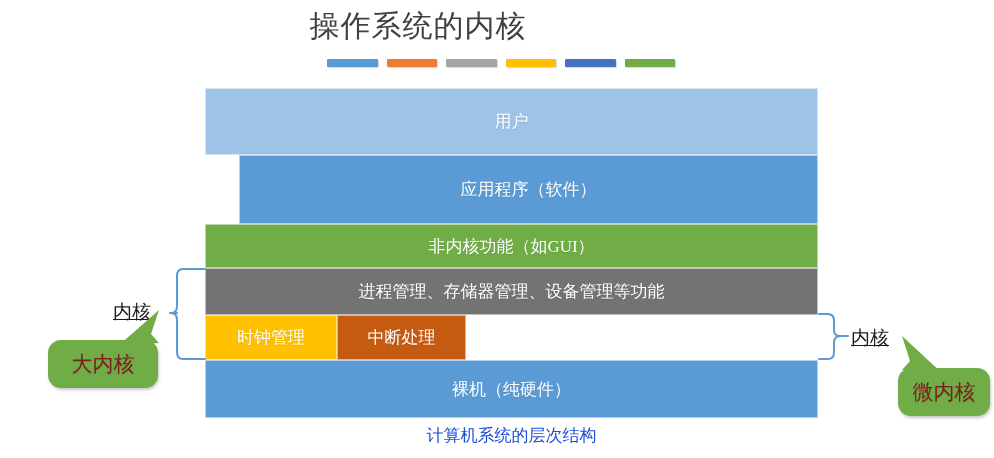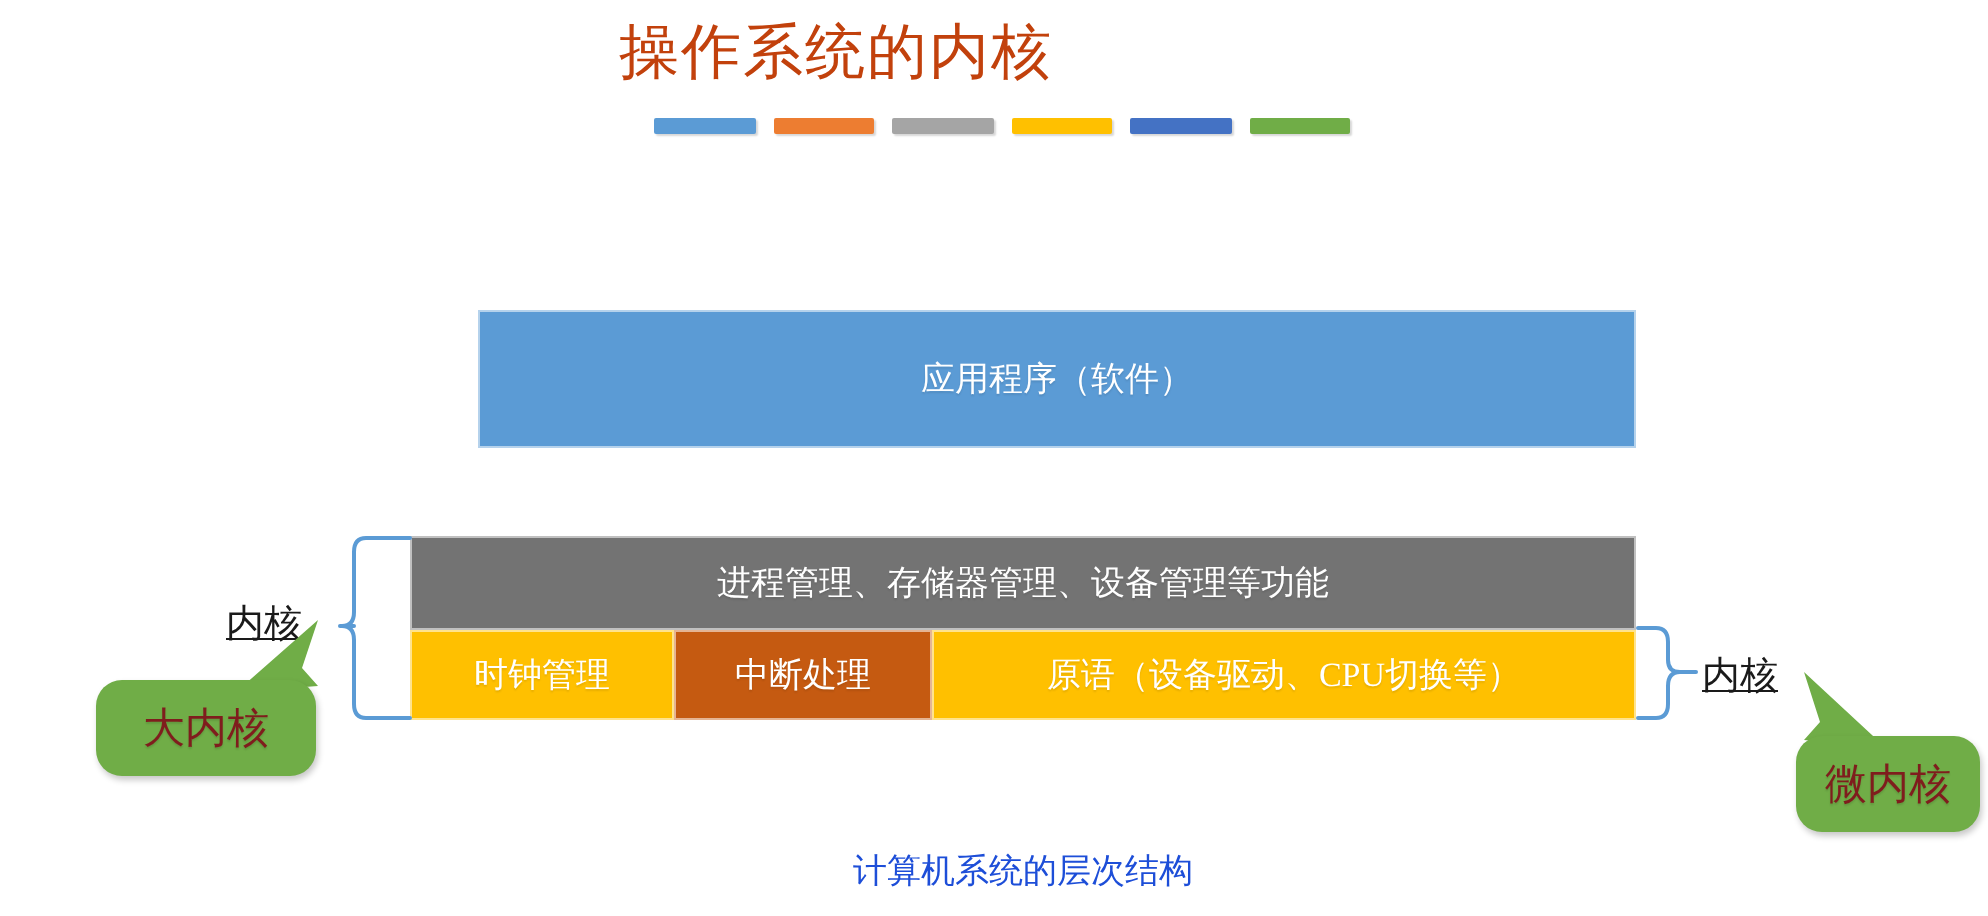--- a/index.html
+++ b/index.html
@@ -17,21 +17,21 @@
 
   
   #slide-title {
     position: absolute;
     left: 0;
     top: 6px;
     width: 836px;
     text-align: center;
     font-size: 30px;
     font-weight: 400;
-    color: #c2410c;
+    color: #404040;
     letter-spacing: 1px;
     white-space: nowrap;
   }
 
   #title-rule {
     position: absolute;
     left: 327px;
     top: 59px;
     width: 348px;
     height: 8px;
@@ -186,32 +186,34 @@
   <div class="rule-seg" style="background:#5B9BD5"></div>
   <div class="rule-seg" style="background:#ED7D31"></div>
   <div class="rule-seg" style="background:#A5A5A5"></div>
   <div class="rule-seg" style="background:#FFC000"></div>
   <div class="rule-seg" style="background:#4472C4"></div>
   <div class="rule-seg" style="background:#70AD47"></div>
 </div>
 
 <div id="layer-stack">
 
+  <div class="layer" id="layer-user" style="background:#9DC3E6">用户</div>
 
   <div class="layer" id="layer-app" style="background:#5B9BD5">应用程序（软件）</div>
 
+  <div class="layer" id="layer-nonkernel" style="background:#70AD47">非内核功能（如GUI）</div>
 
   <div class="layer" id="layer-mgmt" style="background:#737373">进程管理、存储器管理、设备管理等功能</div>
 
   <div id="layer-row-kernel">
     <div class="cell" id="cell-clock" style="background:#FFC000">时钟管理</div>
     <div class="cell" id="cell-interrupt" style="background:#C55A11">中断处理</div>
-    <div class="cell" id="cell-primitive" style="background:#FFC000">原语（设备驱动、CPU切换等）</div>
   </div>
 
+  <div class="layer" id="layer-bare" style="background:#5B9BD5">裸机（纯硬件）</div>
 </div>
 
 <div id="stack-caption">计算机系统的层次结构</div>
 
 <div class="brace" id="brace-left">
   <svg width="36" height="92" viewBox="0 0 36 92" fill="none" stroke="#5B9BD5" stroke-width="2" stroke-linecap="round" stroke-linejoin="round">
     <path d="M35 1 H13 Q7 1 7 8 V38 Q7 45 1 45 Q7 45 7 52 V84 Q7 91 13 91 H35"></path>
     <path d="M7 45 H0"></path>
   </svg>
 </div>

